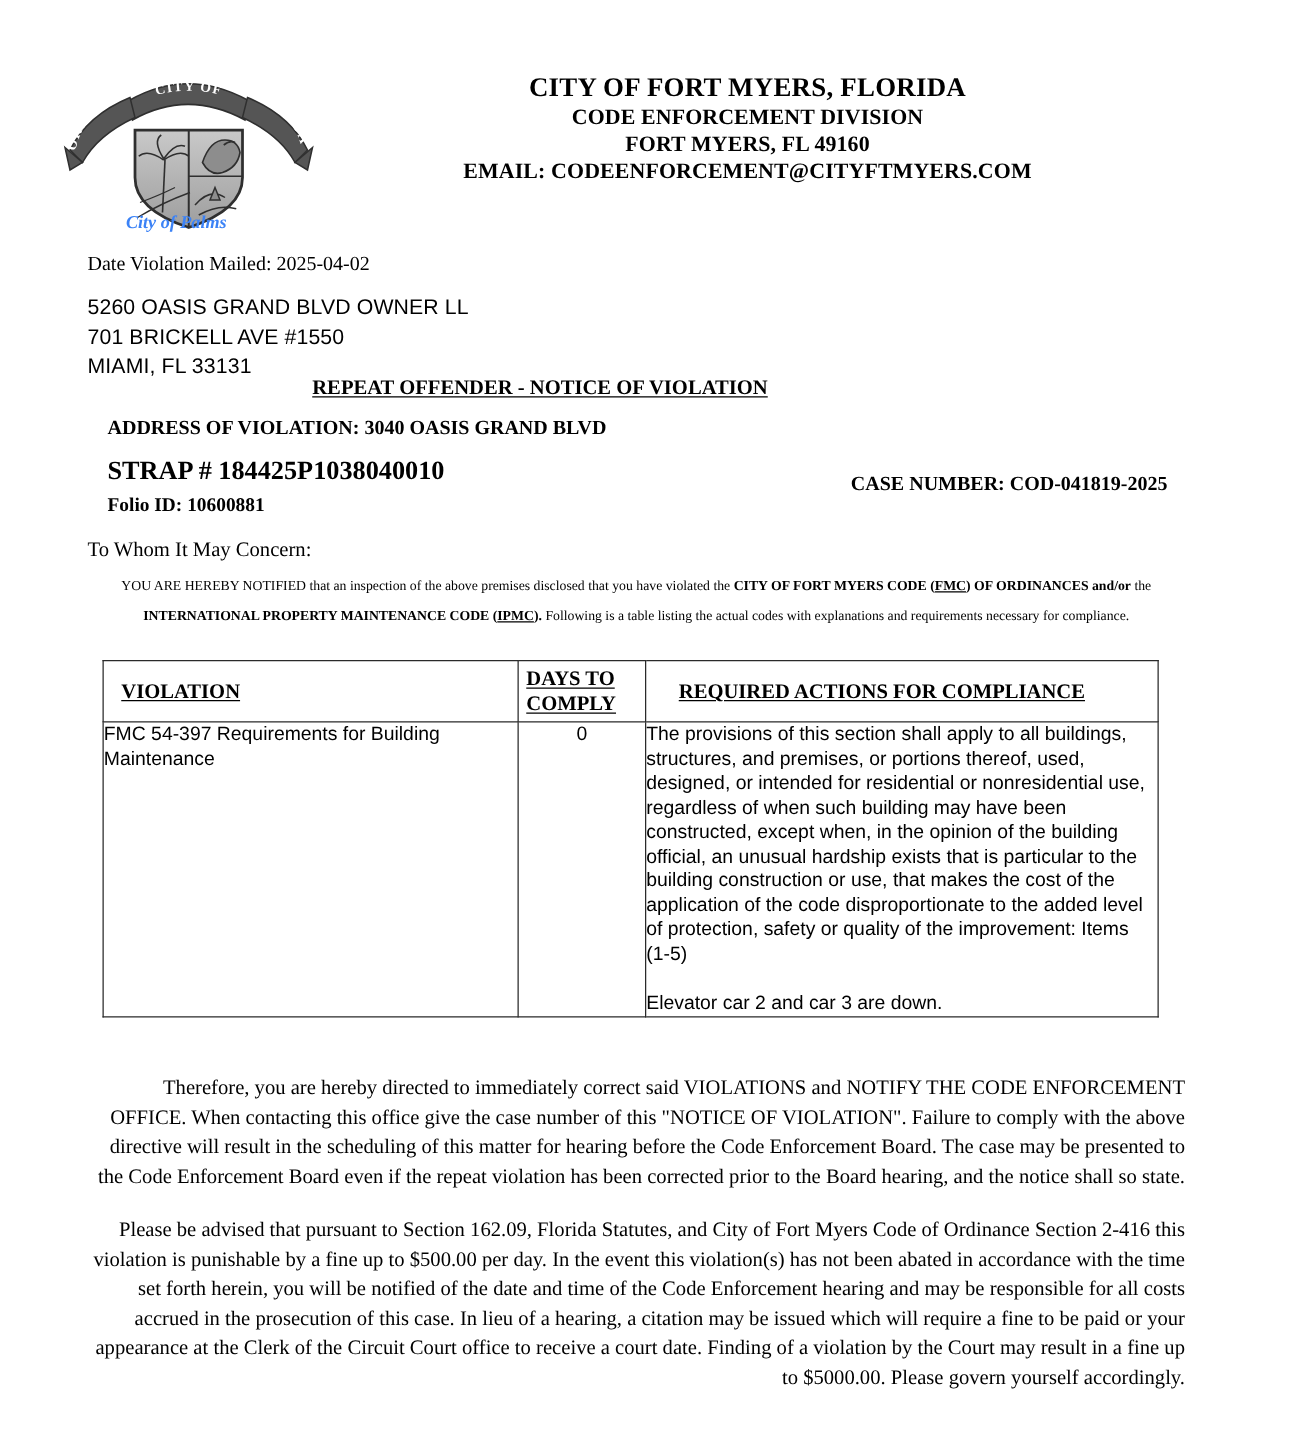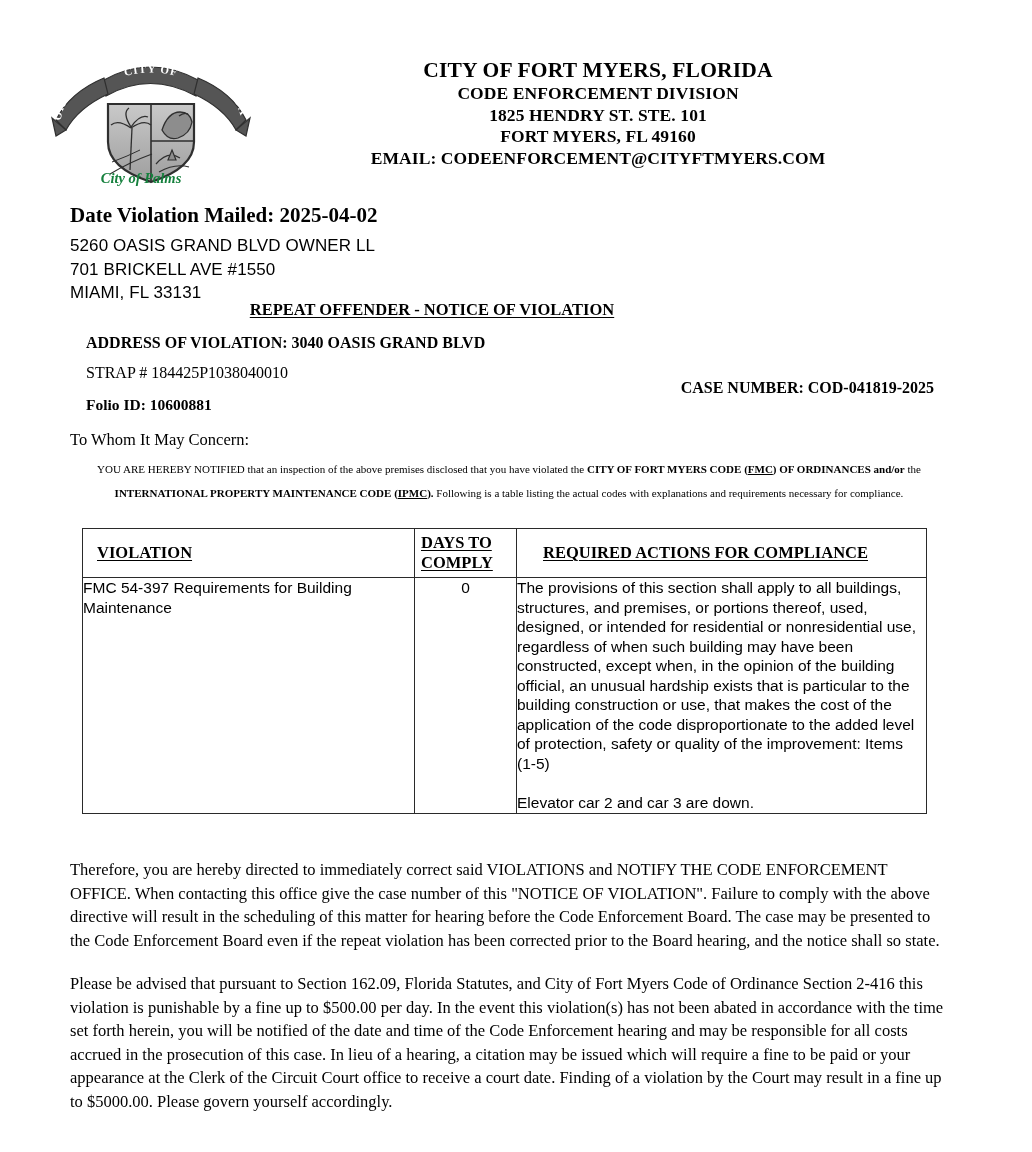--- a/index.html
+++ b/index.html
@@ -44,21 +44,21 @@
   .seal-caption {
     position: absolute;
     left: 46px;
     top: 140px;
     width: 190px;
     text-align: center;
     font-family: "Liberation Serif", serif;
     font-style: italic;
     font-weight: bold;
     font-size: 14.5px;
-    color: #15803d;
+    color: #3b82f6;
   }
 
   .agency-block {
     position: absolute;
     left: 268px;
     top: 28px;
     width: 660px;
     text-align: center;
     font-family: "Liberation Serif", serif;
     font-weight: bold;
@@ -66,22 +66,22 @@
   }
   .agency-block .l1 { font-size: 21.5px; line-height: 25px; letter-spacing: .2px; }
   .agency-block .ln { font-size: 17.5px; line-height: 21.5px; letter-spacing: .1px; }
 
   
   .mailed-date {
     position: absolute;
     left: 70px;
     top: 203px;
     font-family: "Liberation Serif", serif;
-    font-weight: bold;
-    font-size: 21px;
+    font-weight: normal;
+    font-size: 16px;
   }
 
   .owner-address {
     position: absolute;
     left: 70px;
     top: 234px;
     font-family: "Liberation Sans", sans-serif;
     font-size: 17px;
     line-height: 23.5px;
     letter-spacing: .1px;
@@ -113,22 +113,22 @@
     display: flex;
     justify-content: space-between;
   }
   .violation-line .case { padding-right: 12px; margin-top: 45px; }
 
   .strap-line {
     position: absolute;
     left: 86px;
     top: 364px;
     font-family: "Liberation Serif", serif;
-    font-weight: normal;
-    font-size: 16px;
+    font-weight: bold;
+    font-size: 21px;
   }
   .folio-line {
     position: absolute;
     left: 86px;
     top: 396px;
     font-family: "Liberation Serif", serif;
     font-weight: bold;
     font-size: 15.5px;
   }
 
@@ -214,21 +214,21 @@
   }
 
   
   .para {
     position: absolute;
     left: 70px;
     width: 878px;
     font-family: "Liberation Serif", serif;
     font-size: 16.5px;
     line-height: 23.5px;
-    text-align: left;
+    text-align: right;
   }
   .para-1 { top: 858px; }
   .para-2 { top: 972px; }
 </style>
 </head>
 <body>
 
 <div class="page">
 
   <div class="letterhead">
@@ -291,21 +291,20 @@
             <path d="M 126 112 l 4 10 l -8 0 Z" fill="#8d8d8d"></path>
           </g>
         </g>
       </svg>
     </div>
     <div class="seal-caption">City of Palms</div>
 
     <div class="agency-block">
       <div class="l1">CITY OF FORT MYERS, FLORIDA</div>
       <div class="ln">CODE ENFORCEMENT DIVISION</div>
-      <div class="ln">1825 HENDRY ST. STE. 101</div>
       <div class="ln">FORT MYERS, FL 49160</div>
       <div class="ln">EMAIL: CODEENFORCEMENT@CITYFTMYERS.COM</div>
     </div>
   </div>
 
   <div class="mailed-date">Date Violation Mailed: 2025-04-02</div>
 
   <div class="owner-address">
     <div>5260 OASIS GRAND BLVD OWNER LL</div>
     <div>701 BRICKELL AVE #1550</div>

